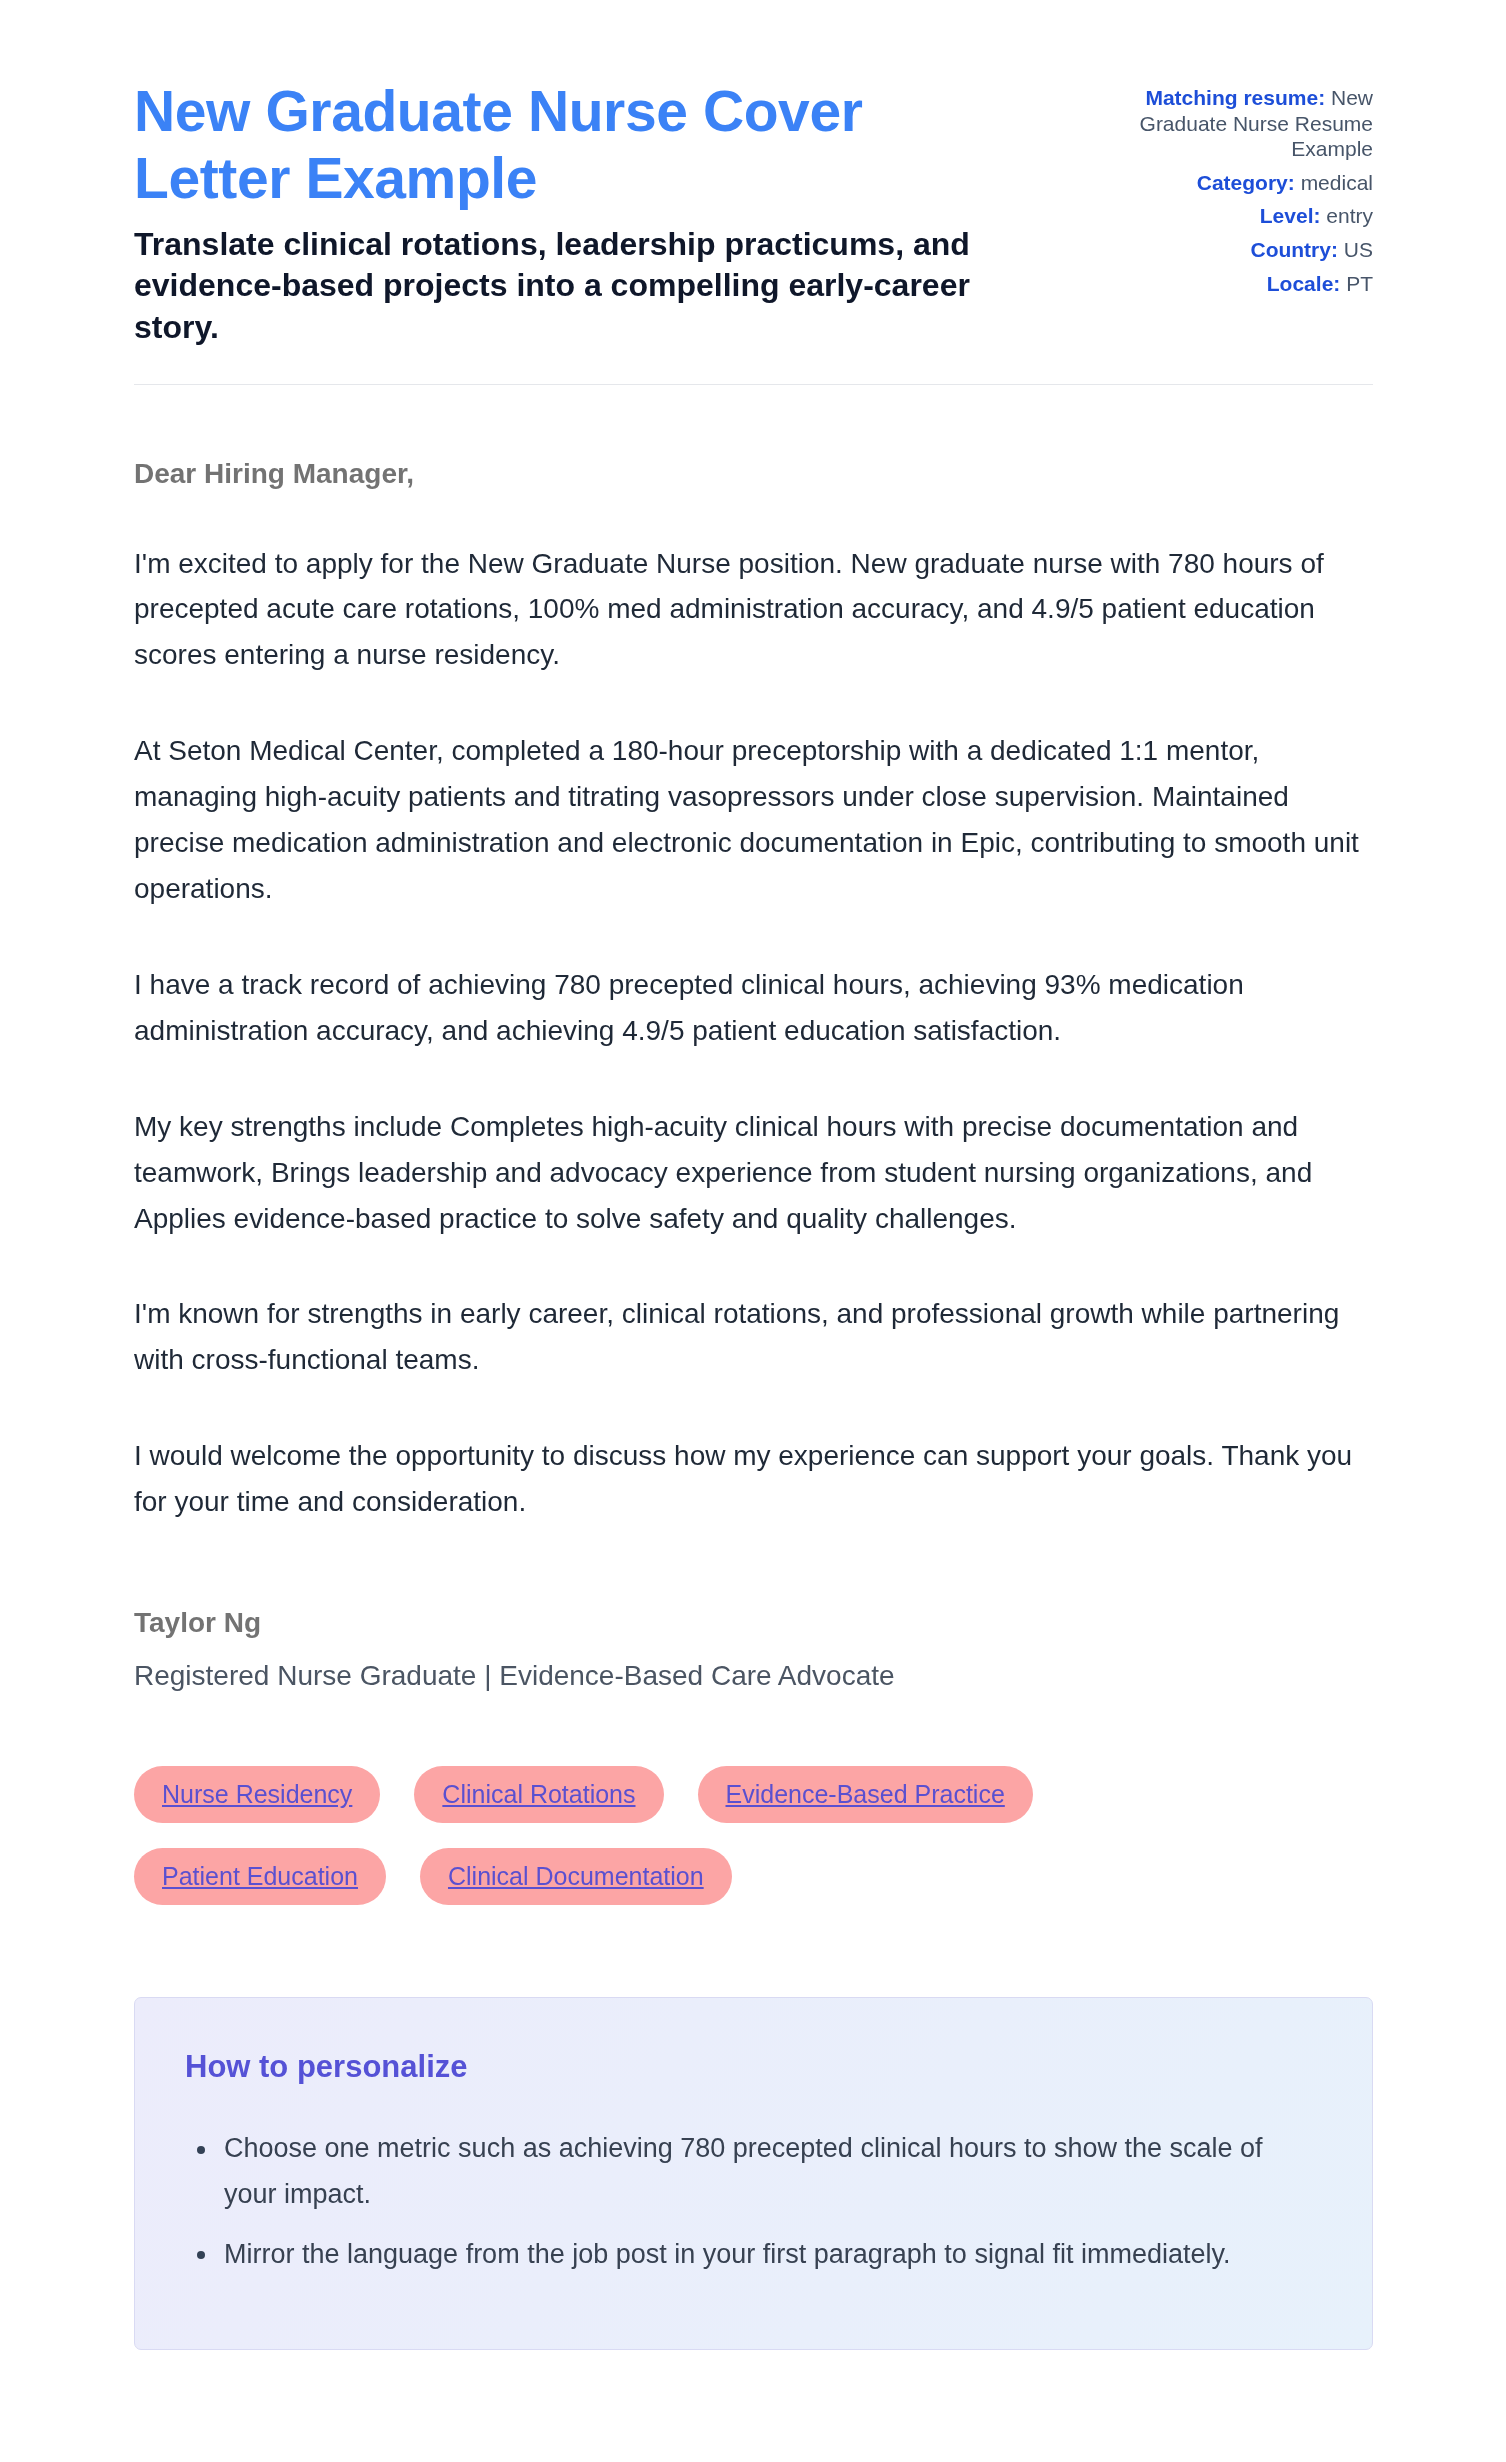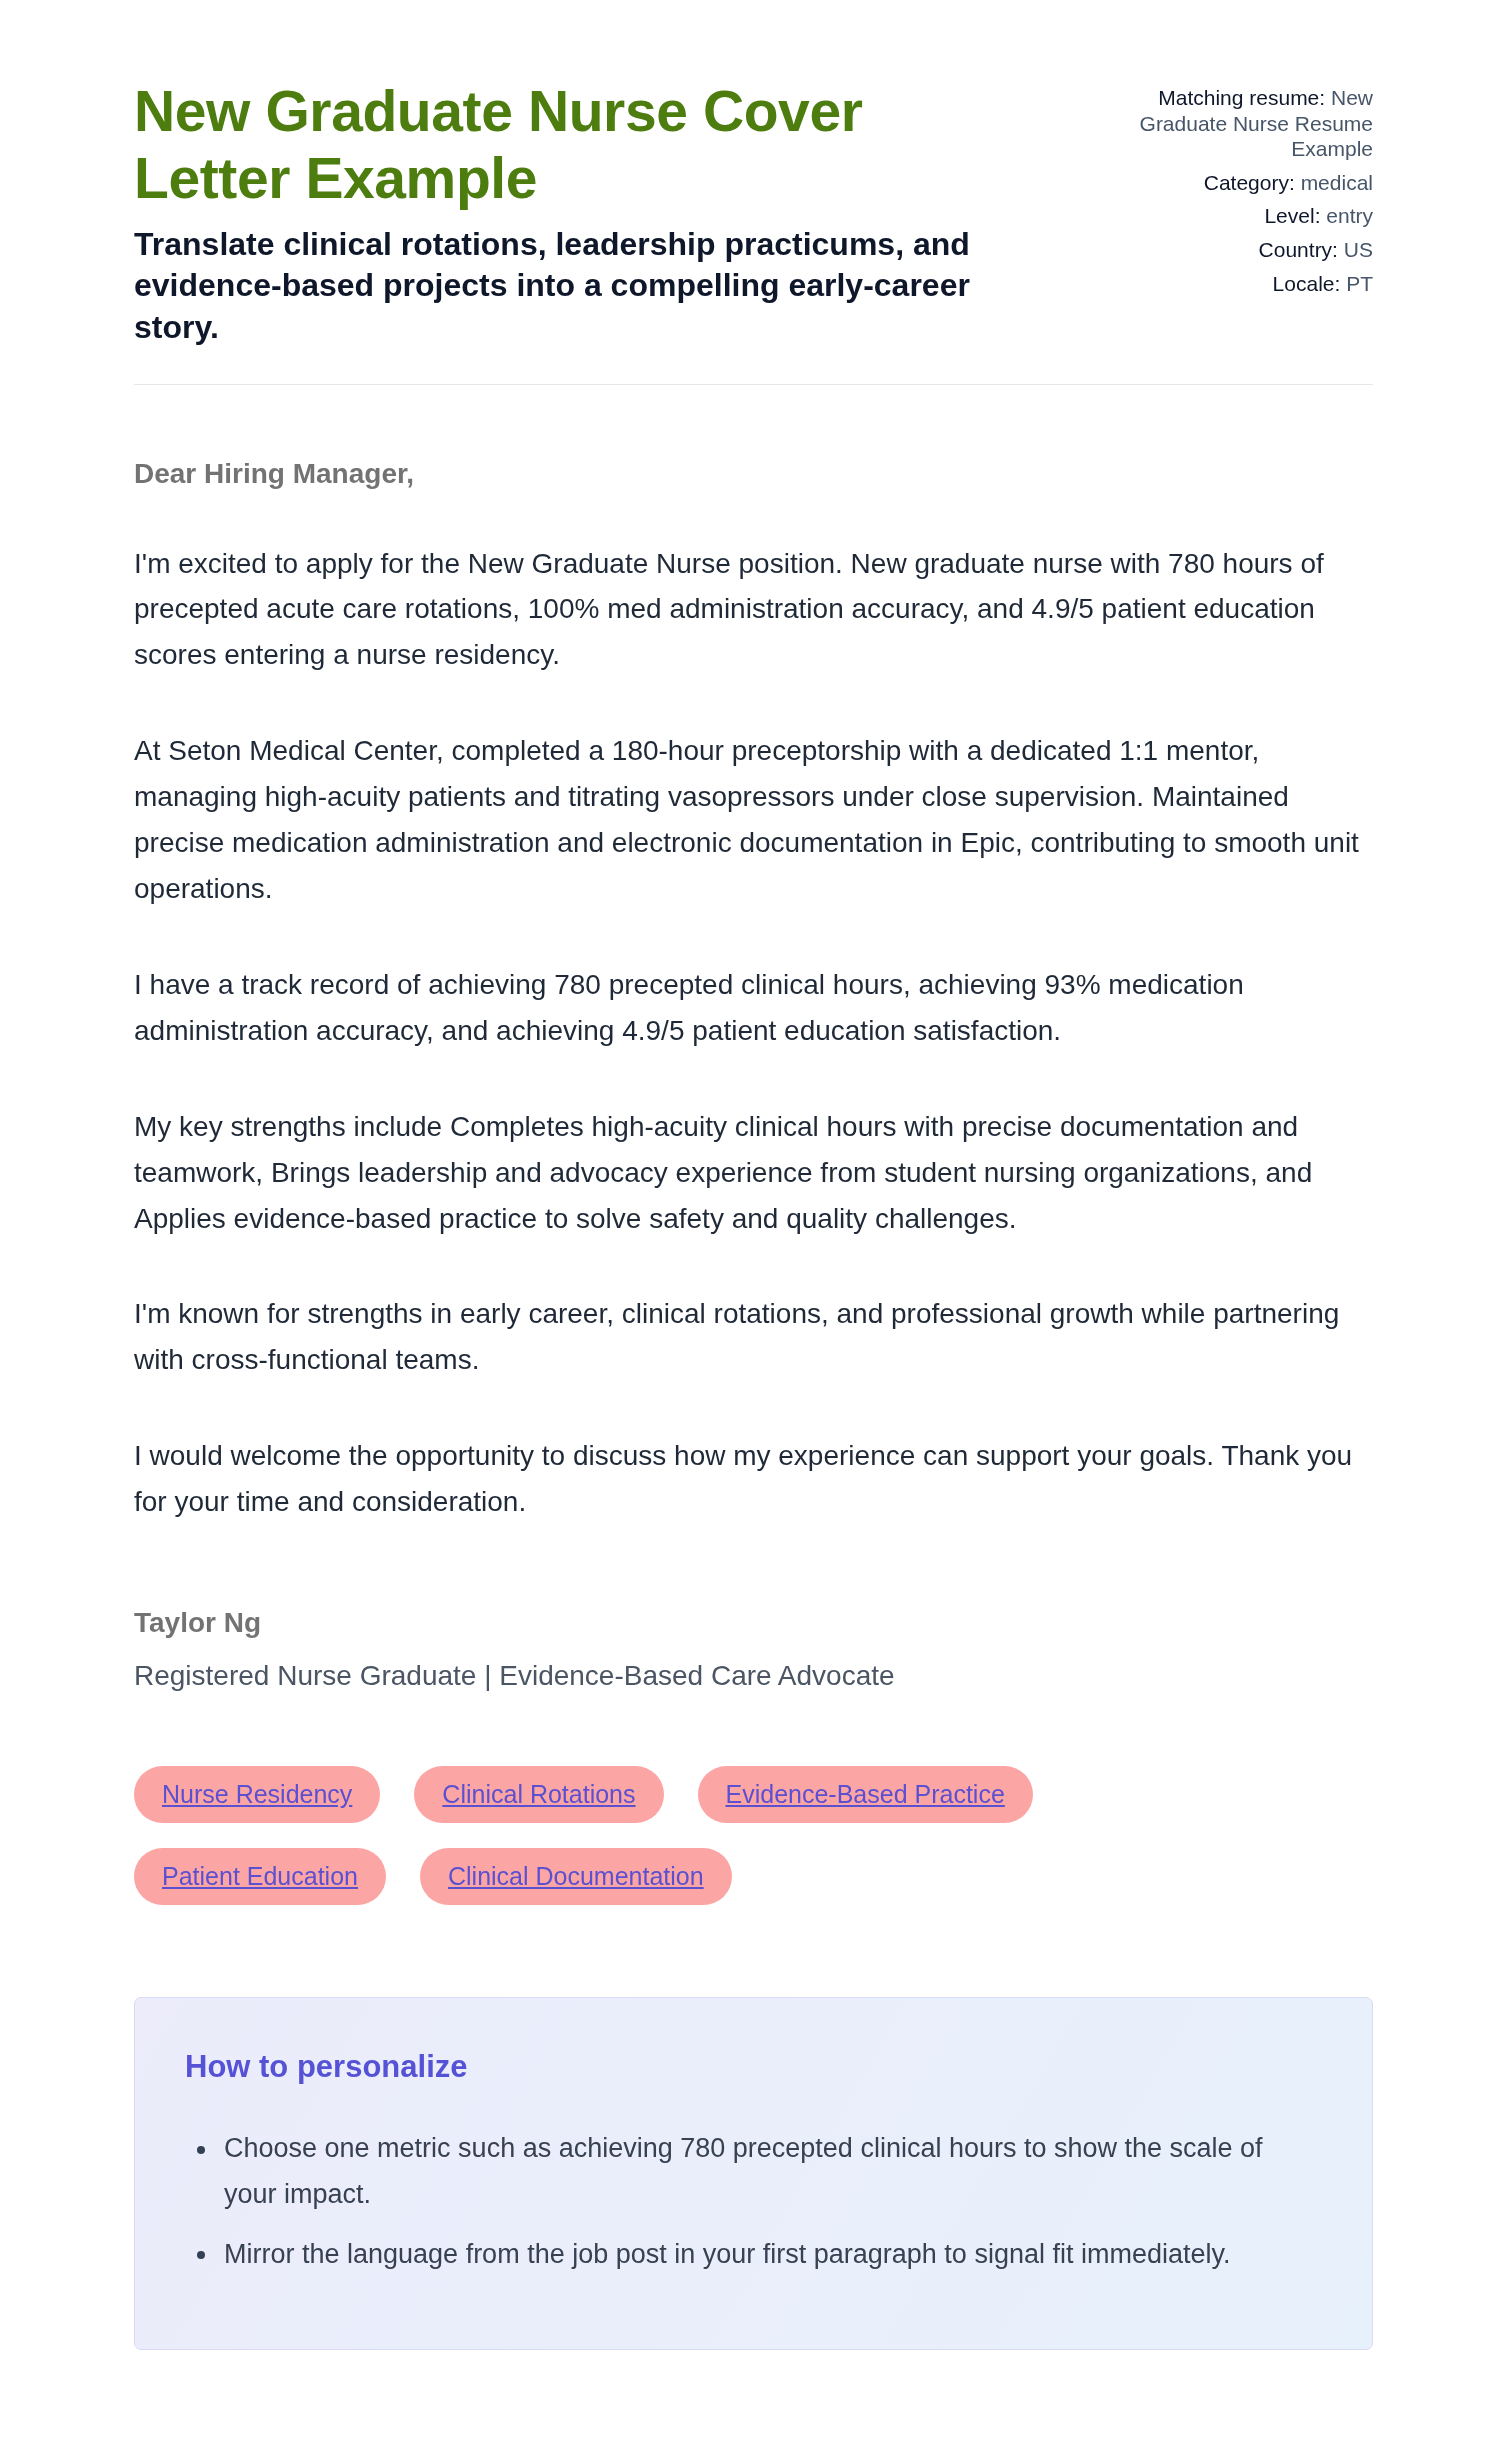--- a/index.html
+++ b/index.html
@@ -15,21 +15,21 @@
     width: 1239px;
     margin: 0 auto;
     padding-top: 78px;
     padding-bottom: 84px;
   }
 
   
   .header { display: flex; justify-content: space-between; align-items: flex-start; gap: 35px; }
   .header-left { max-width: 842px; }
   .page-title {
-    color: #4d7c0f;
+    color: #3b82f6;
     font-size: 57px;
     font-weight: 700;
     line-height: 1.17;
     letter-spacing: -0.4px;
   }
   .page-subtitle {
     margin-top: 12.4px;
     color: #0f172a;
     font-size: 32px;
     font-weight: 700;
@@ -38,21 +38,21 @@
   .meta-block {
     flex: 0 0 275px;
     max-width: 275px;
     text-align: right;
     font-size: 21px;
     line-height: 1.22;
     color: #475569;
     padding-top: 7px;
   }
   .meta-item { margin-bottom: 8px; }
-  .meta-label { font-weight: 400; color: #0f172a; }
+  .meta-label { font-weight: 700; color: #1d4ed8; }
 
   .divider {
     border: none;
     border-top: 1.8px solid #e5e7eb;
     margin-top: 35px;
   }
 
   
   .letter { margin-top: 73px; }
   .greeting {

